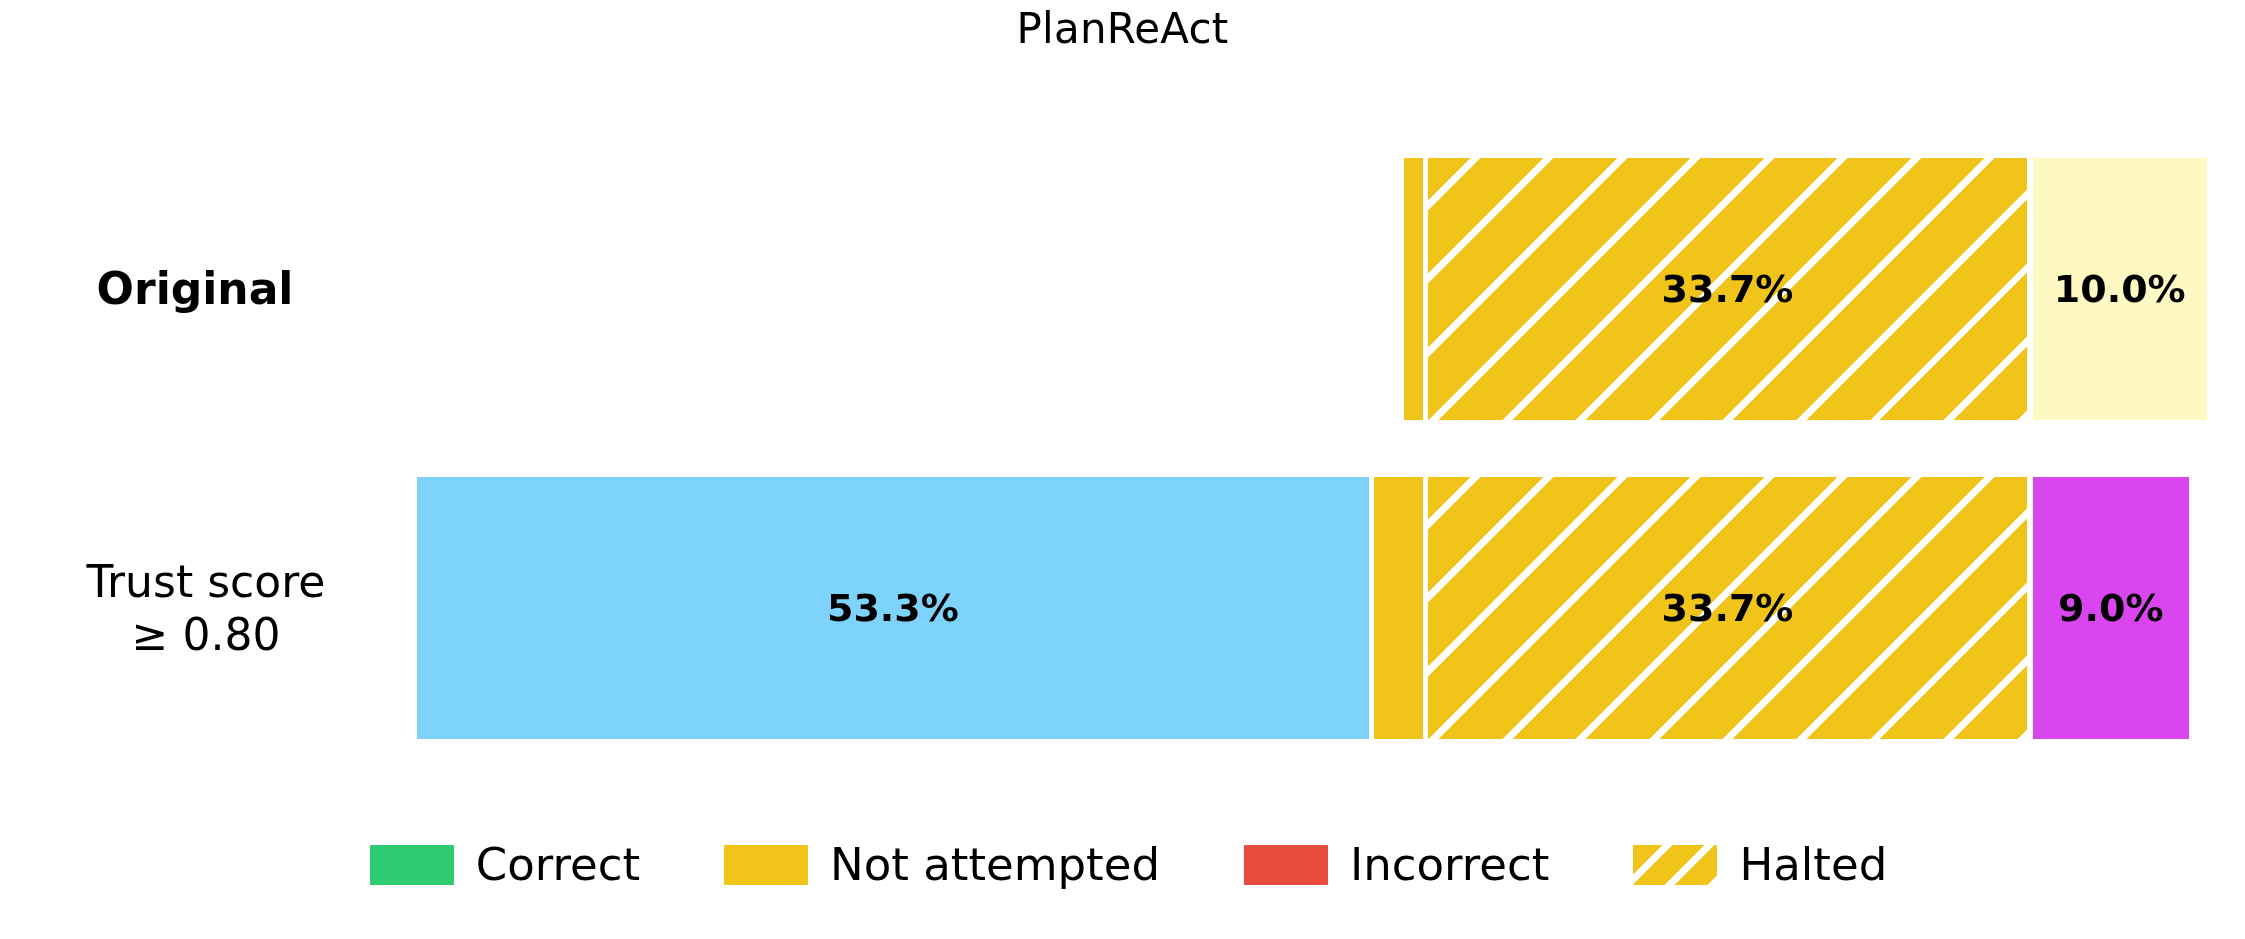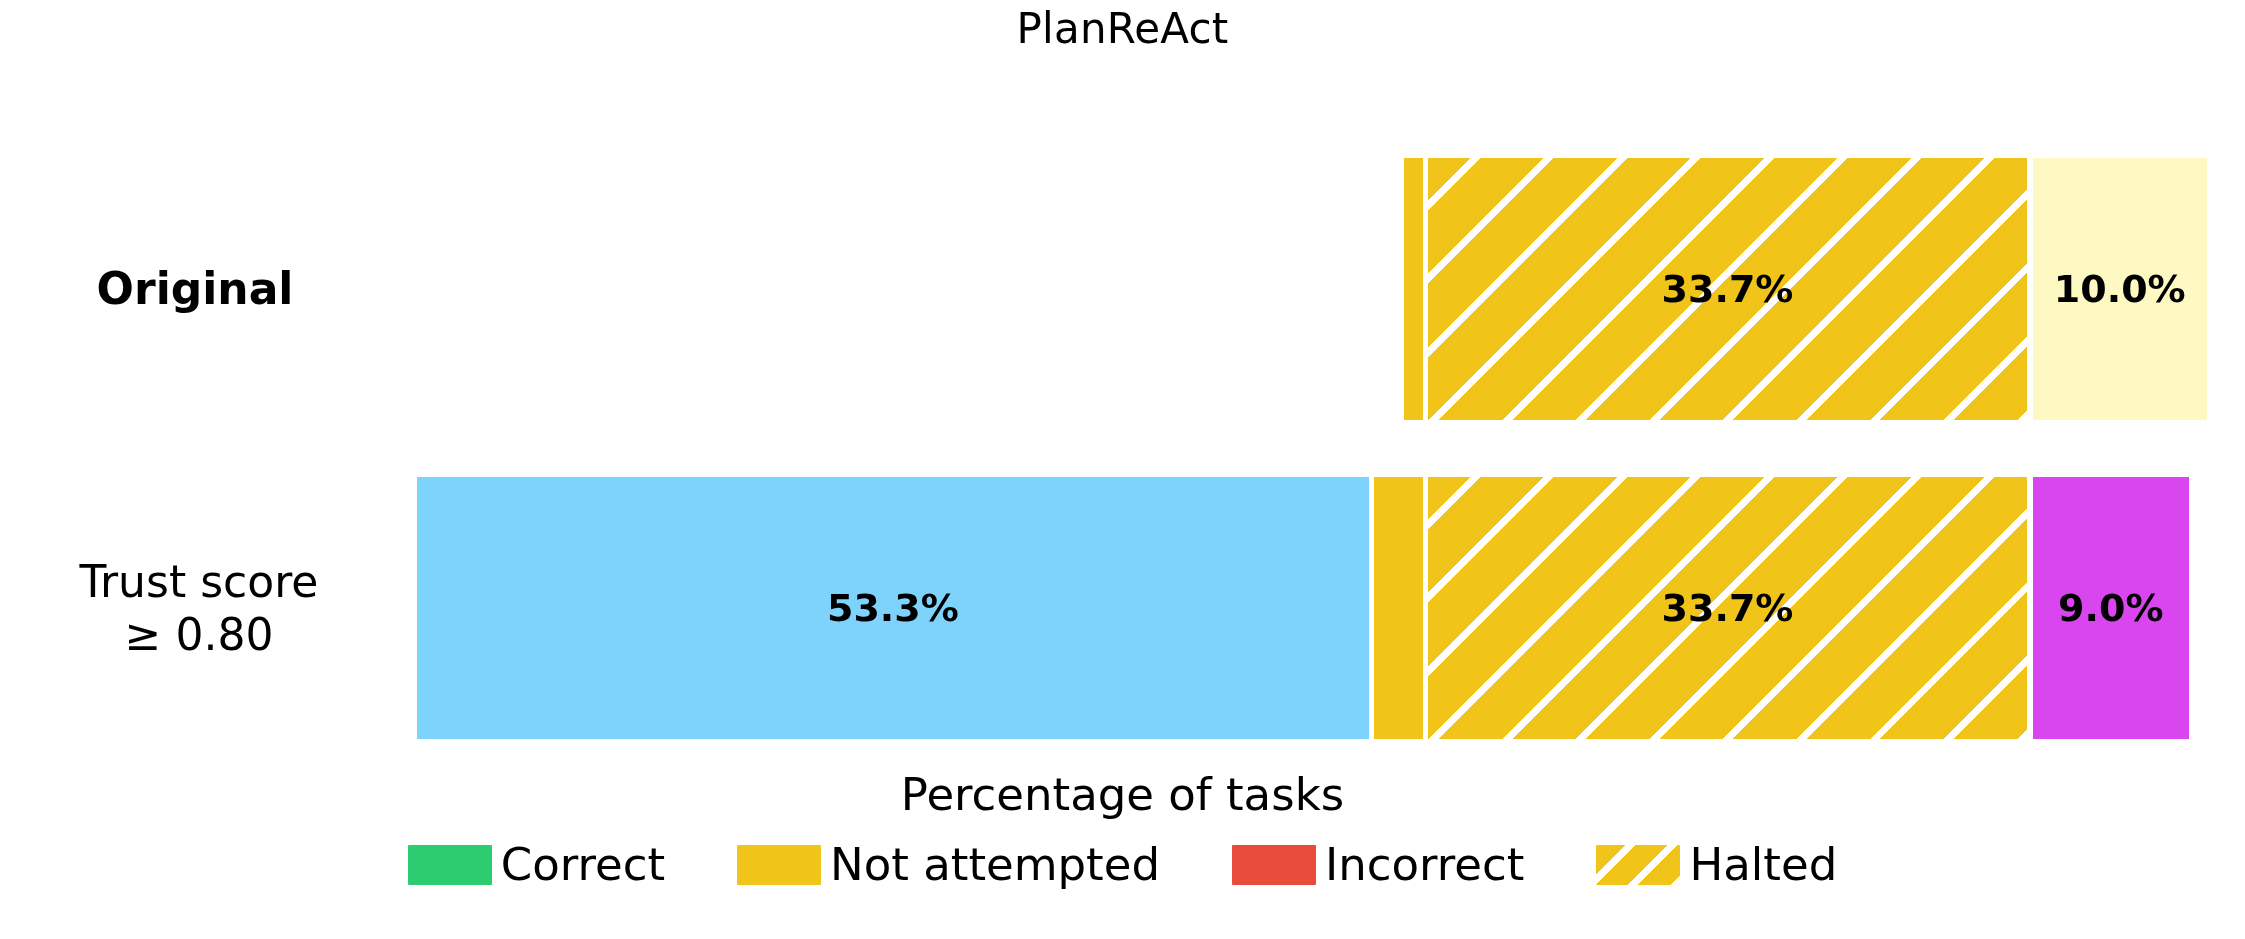--- a/index.html
+++ b/index.html
@@ -110,21 +110,22 @@
     display: flex;
     flex-direction: row;
     justify-content: center;
     align-items: center;
     gap: 72px;
   }
   .legend-item {
     display: flex;
     flex-direction: row;
     align-items: center;
-    gap: 9px;
+    gap: 22px;
+    margin-left: 12px;
   }
   .legend-swatch {
     width: 84px;
     height: 40px;
     border-radius: 1px;
   }
   .legend-swatch.hatched {
     background-image: repeating-linear-gradient(
       -45deg,
       #ffffff 0px,
@@ -141,21 +142,21 @@
 </style>
 </head>
 <body>
 
 <div id="figure">
 
   <div id="chart-title">PlanReAct</div>
 
   <div id="ytick-container">
       <div class="ytick" style="width: 390px; left: 0px; top: 262px; font-weight: bold;">Original</div>
-      <div class="ytick" style="width: 390px; left: 4px; top: 554.5px;">Trust score
+      <div class="ytick" style="width: 390px; left: 11px; top: 554.5px;">Trust score
 ≥ 0.80</div>
     </div>
 
   <div id="plot-area">
       <div class="bar-row" style="top: 158px; height: 262px;">
         <div class="seg" style="left: 987.25px; width: 18.335px; background-color: rgb(240, 196, 25);"></div>
         <div class="seg hatched" style="left: 1010.59px; width: 599.915px; background-color: rgb(240, 196, 25);">
           <span class="seg-label">33.7%</span>
         </div>
         <div class="seg" style="left: 1615.5px; width: 174.5px; background-color: #fef9c3;">
@@ -169,21 +170,20 @@
         <div class="seg" style="left: 956.735px; width: 48.85px; background-color: rgb(240, 196, 25);"></div>
         <div class="seg hatched" style="left: 1010.58px; width: 599.915px; background-color: rgb(240, 196, 25);">
           <span class="seg-label">33.7%</span>
         </div>
         <div class="seg" style="left: 1615.5px; width: 156.55px; background-color: #d946ef;">
           <span class="seg-label">9.0%</span>
         </div>
       </div>
     </div>
 
-  <div id="xlabel">Percentage of tasks</div>
 
   <div id="legend">
       <div class="legend-item">
         <span class="legend-swatch" style="background-color: rgb(46, 204, 113);"></span>
         <span class="legend-text">Correct</span>
       </div>
       <div class="legend-item">
         <span class="legend-swatch" style="background-color: rgb(240, 196, 25);"></span>
         <span class="legend-text">Not attempted</span>
       </div>

